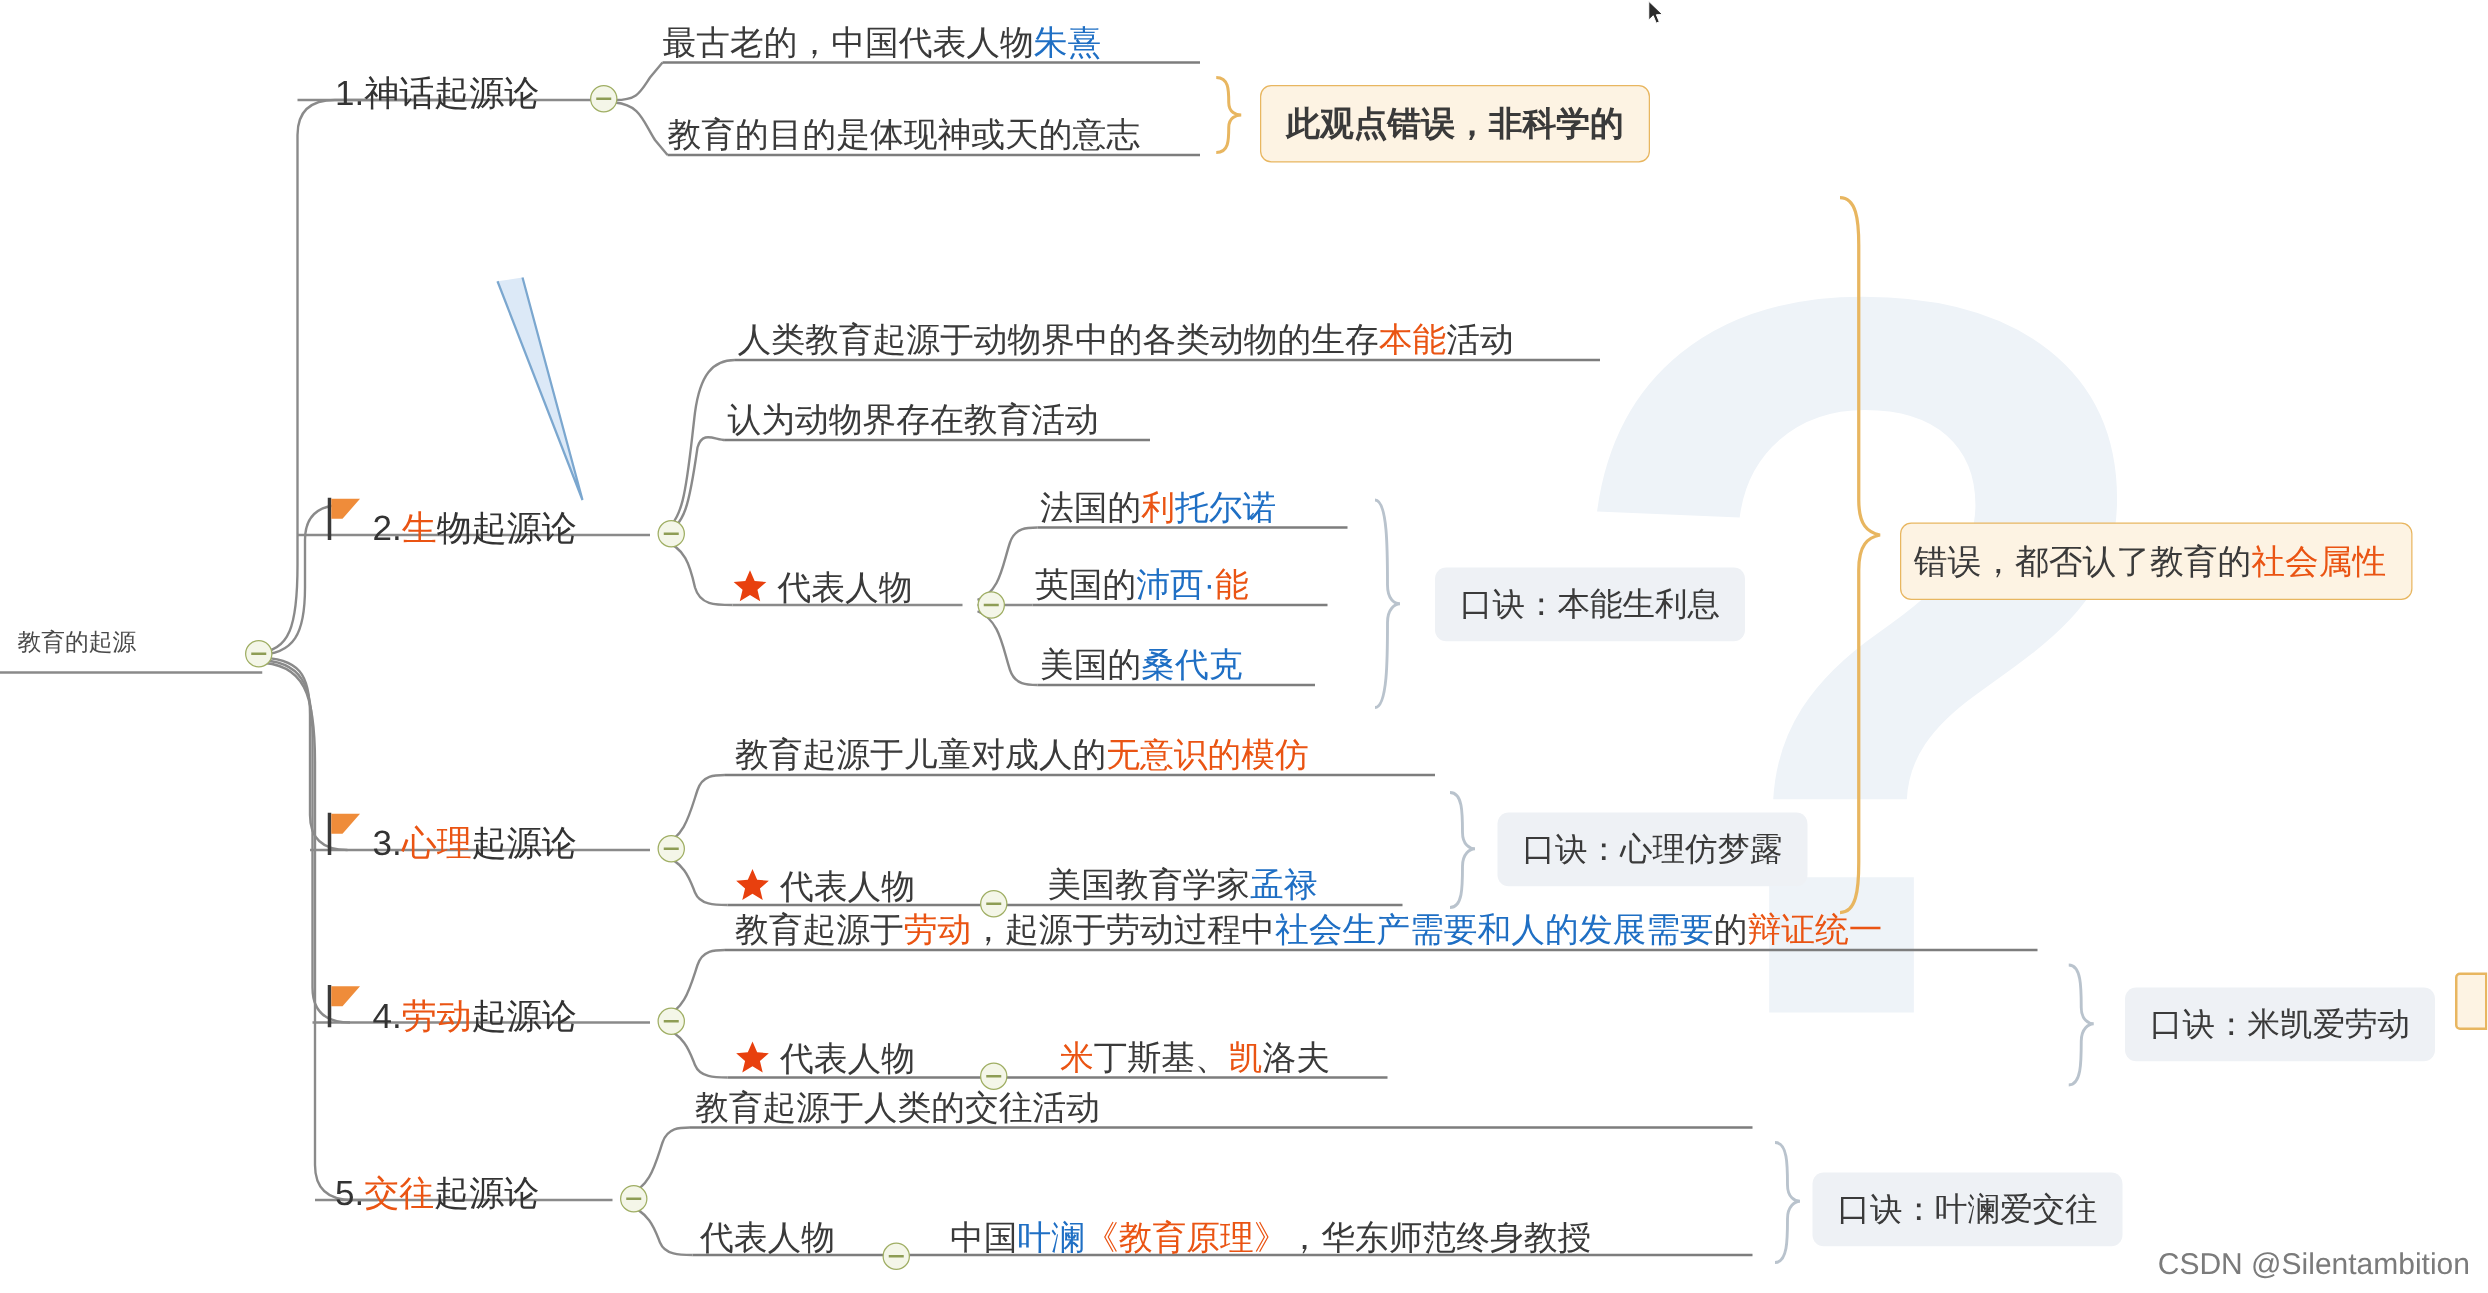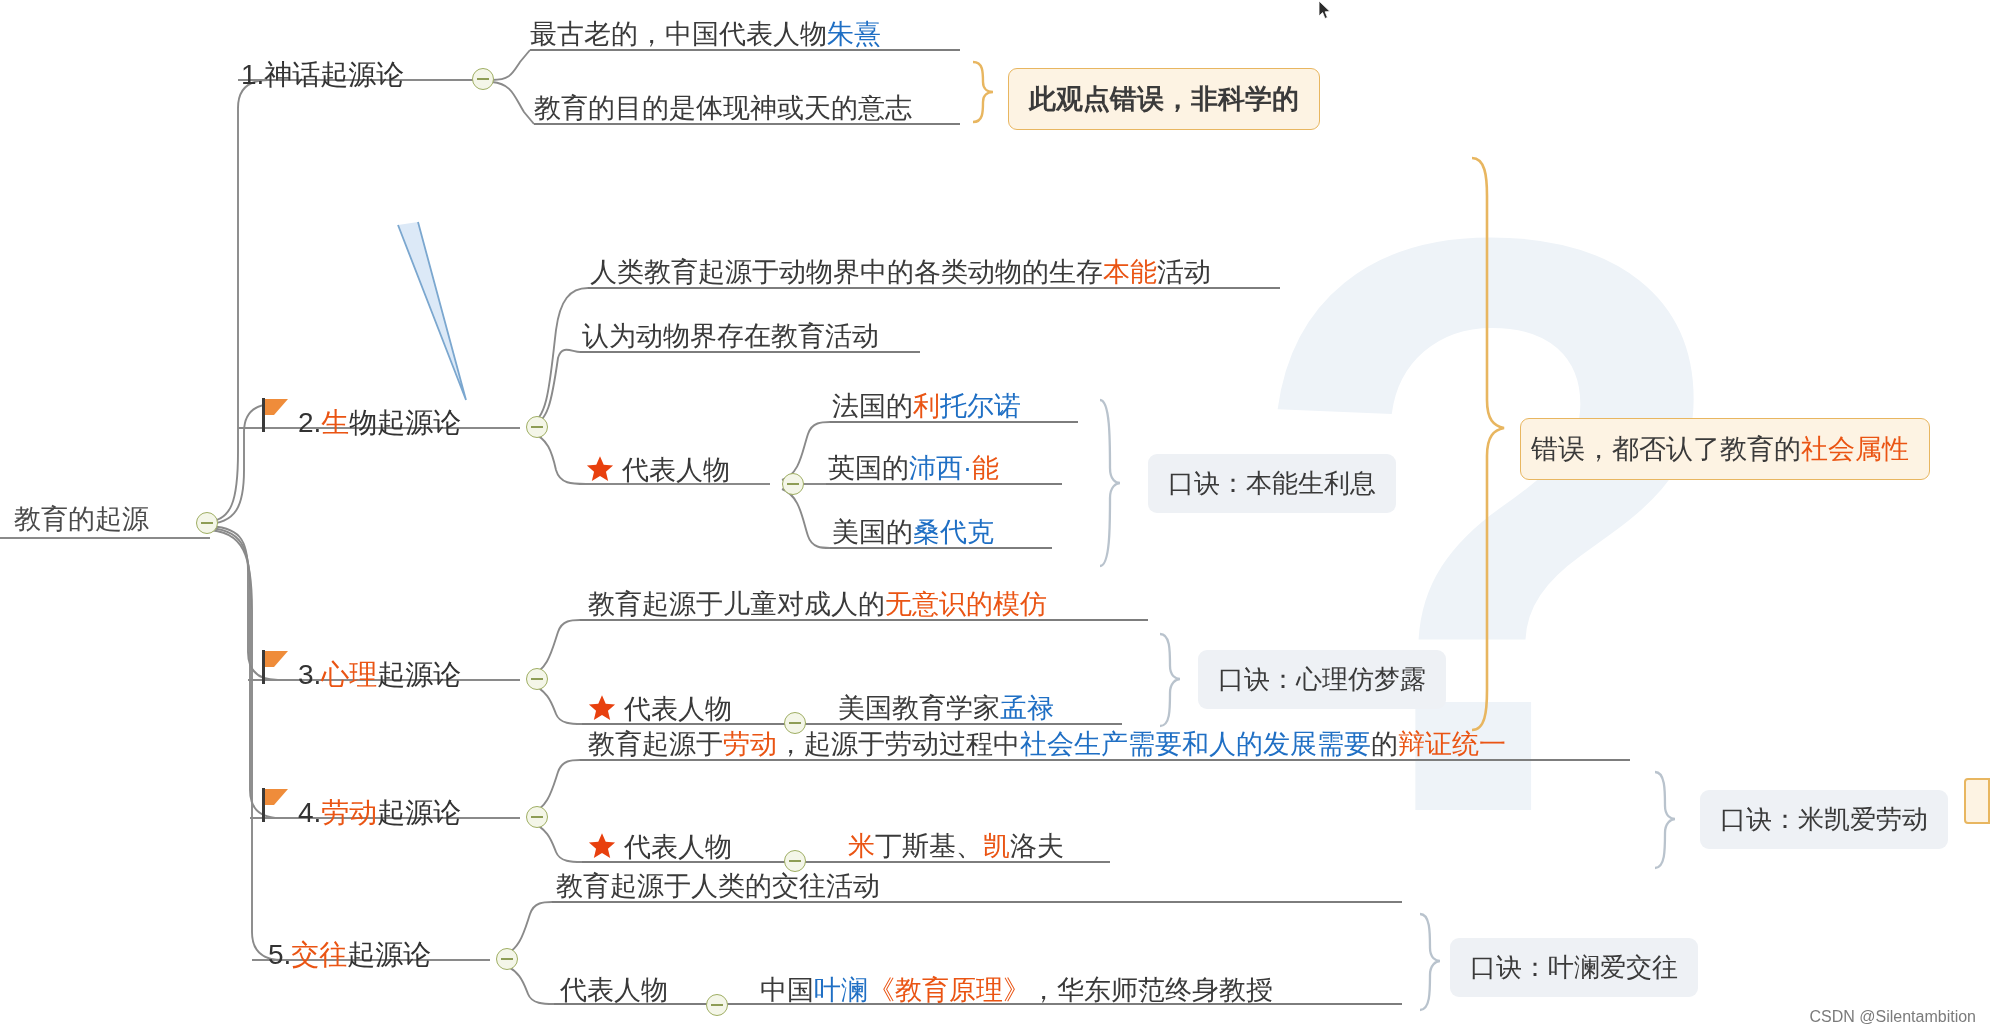--- a/index.html
+++ b/index.html
@@ -37,21 +37,21 @@
   }
 
   .node {
     position: absolute;
     z-index: 3;
     white-space: nowrap;
     color: #3b3b3b;
     line-height: 1.05;
   }
 
-  .t-root      { font-size: 27px; color: #4a4a4a; }
+  .t-root      { font-size: 19px; color: #4a4a4a; }
   .t-branch    { font-size: 28px; color: #333; }
   .t-leaf      { font-size: 27px; color: #3a3a3a; }
 
   .or  { color: #ea5413; }
   .bl  { color: #1f6fc4; }
 
   
   .toggle {
     display: inline-block;
     width: 22px; height: 22px;
@@ -137,21 +137,21 @@
     right: 0;
     width: 26px; height: 46px;
     border: 2px solid #e8b660;
     background: #fdf3e3;
     border-radius: 4px 0 0 4px;
   }
 
   #credit {
     position: absolute;
     right: 14px; bottom: 8px;
-    font-size: 16px;
+    font-size: 24px;
     color: #7b7b7b;
     z-index: 5;
     font-family: "Liberation Sans", sans-serif;
     text-align: center;
   }
 
   #cursor {
     position: absolute;
     z-index: 6;
     left: 1318px; top: 0px;
@@ -270,21 +270,21 @@
   </svg>
 
   <div class="node t-root" style="left:14px; top:505px;">
     <span>教育的起源</span>
   </div>
   <span class="toggle toggle-abs" style="left:190px; top:512px;"></span>
   <svg class="node" style="left:0px; top:536px;" width="210" height="4" viewBox="0 0 210 4">
       <line x1="0" y1="2" x2="210" y2="2" stroke="#8a8a8a" stroke-width="1.9"></line>
     </svg>
 
-  <div class="node t-branch" style="left:241px; top:60px;">
+  <div class="node t-branch" style="left:268px; top:60px;">
     <span>1.</span><span class="or"></span><span>神话起源论</span>
   </div>
   <span class="toggle toggle-abs" style="left:466px; top:68px;"></span>
 
   <div class="node t-leaf" style="left:530px; top:20px;text-align:right;">
     <span>最古老的，中国代表人物</span><span class="bl">朱熹</span>
   </div>
 
   <div class="node t-leaf" style="left:534px; top:94px;">
     <span>教育的目的是体现神或天的意志</span>

